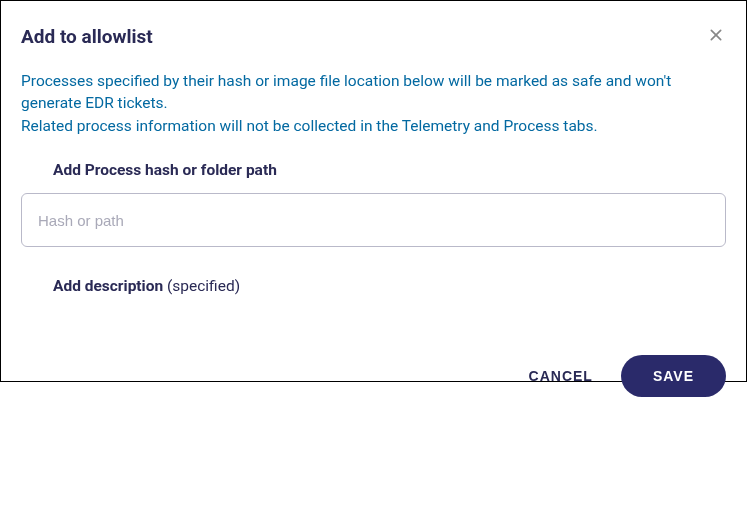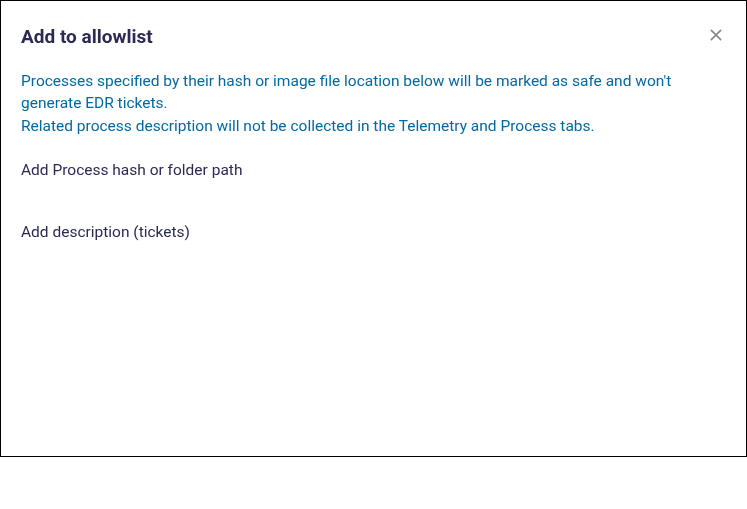--- a/index.html
+++ b/index.html
@@ -6,21 +6,21 @@
   body {
     font-family: -apple-system, BlinkMacSystemFont, "Segoe UI", Roboto, Arial, sans-serif;
     background: #fff;
     width: 747px;
     height: 509px;
     position: relative;
   }
   .dialog {
     border: 1px solid #000;
     width: 747px;
-    height: 457px;
+    height: 382px;
     padding: 24px 20px 20px 20px;
     position: relative;
     display: flex;
     flex-direction: column;
   }
   .header {
     display: flex;
     justify-content: space-between;
     align-items: flex-start;
     margin-bottom: 22px;
@@ -45,21 +45,21 @@
     line-height: 1.45;
     color: #0369a1;
     margin-bottom: 24px;
   }
   .field-group { margin-bottom: 30px; }
   .label {
     font-size: 15.5px;
     color: #2a2a55;
     margin-bottom: 14px;
   }
-  .label .strong { font-weight: 400; }
+  .label .strong { font-weight: 700; margin-left: 32px; }
   .label .optional { font-weight: 400; }
   .input {
     width: 100%;
     height: 54px;
     border: 1px solid #b9b9c9;
     border-radius: 6px;
     padding: 0 16px;
     font-size: 15px;
     color: #333;
     outline: none;
@@ -107,29 +107,34 @@
     <div class="close-btn">
       <svg viewBox="0 0 24 24" fill="none" stroke="currentColor" stroke-width="2.5" stroke-linecap="round">
         <line x1="5" y1="5" x2="19" y2="19"></line>
         <line x1="19" y1="5" x2="5" y2="19"></line>
       </svg>
     </div>
   </div>
 
   <div class="desc">
     <span>Processes specified by their hash or image file location below will be marked as safe and won't generate EDR tickets.</span><br>
-    <span>Related process description will not be collected in the Telemetry and Process tabs.</span>
+    <span>Related process information will not be collected in the Telemetry and Process tabs.</span>
   </div>
 
   <div class="field-group">
     <div class="label">
       <span class="strong">Add Process hash or folder path</span>
     </div>
+    <input class="input" type="text" placeholder="Hash or path" style="">
   </div>
 
   <div class="field-group">
     <div class="label">
-      <span class="strong">Add description</span><span class="optional"> (tickets)</span>
+      <span class="strong">Add description</span><span class="optional"> (specified)</span>
     </div>
   </div>
 
+  <div class="actions">
+    <button class="btn-cancel">CANCEL</button>
+    <button class="btn-save">SAVE</button>
+  </div>
 
 </div>
 
 </body></html>

